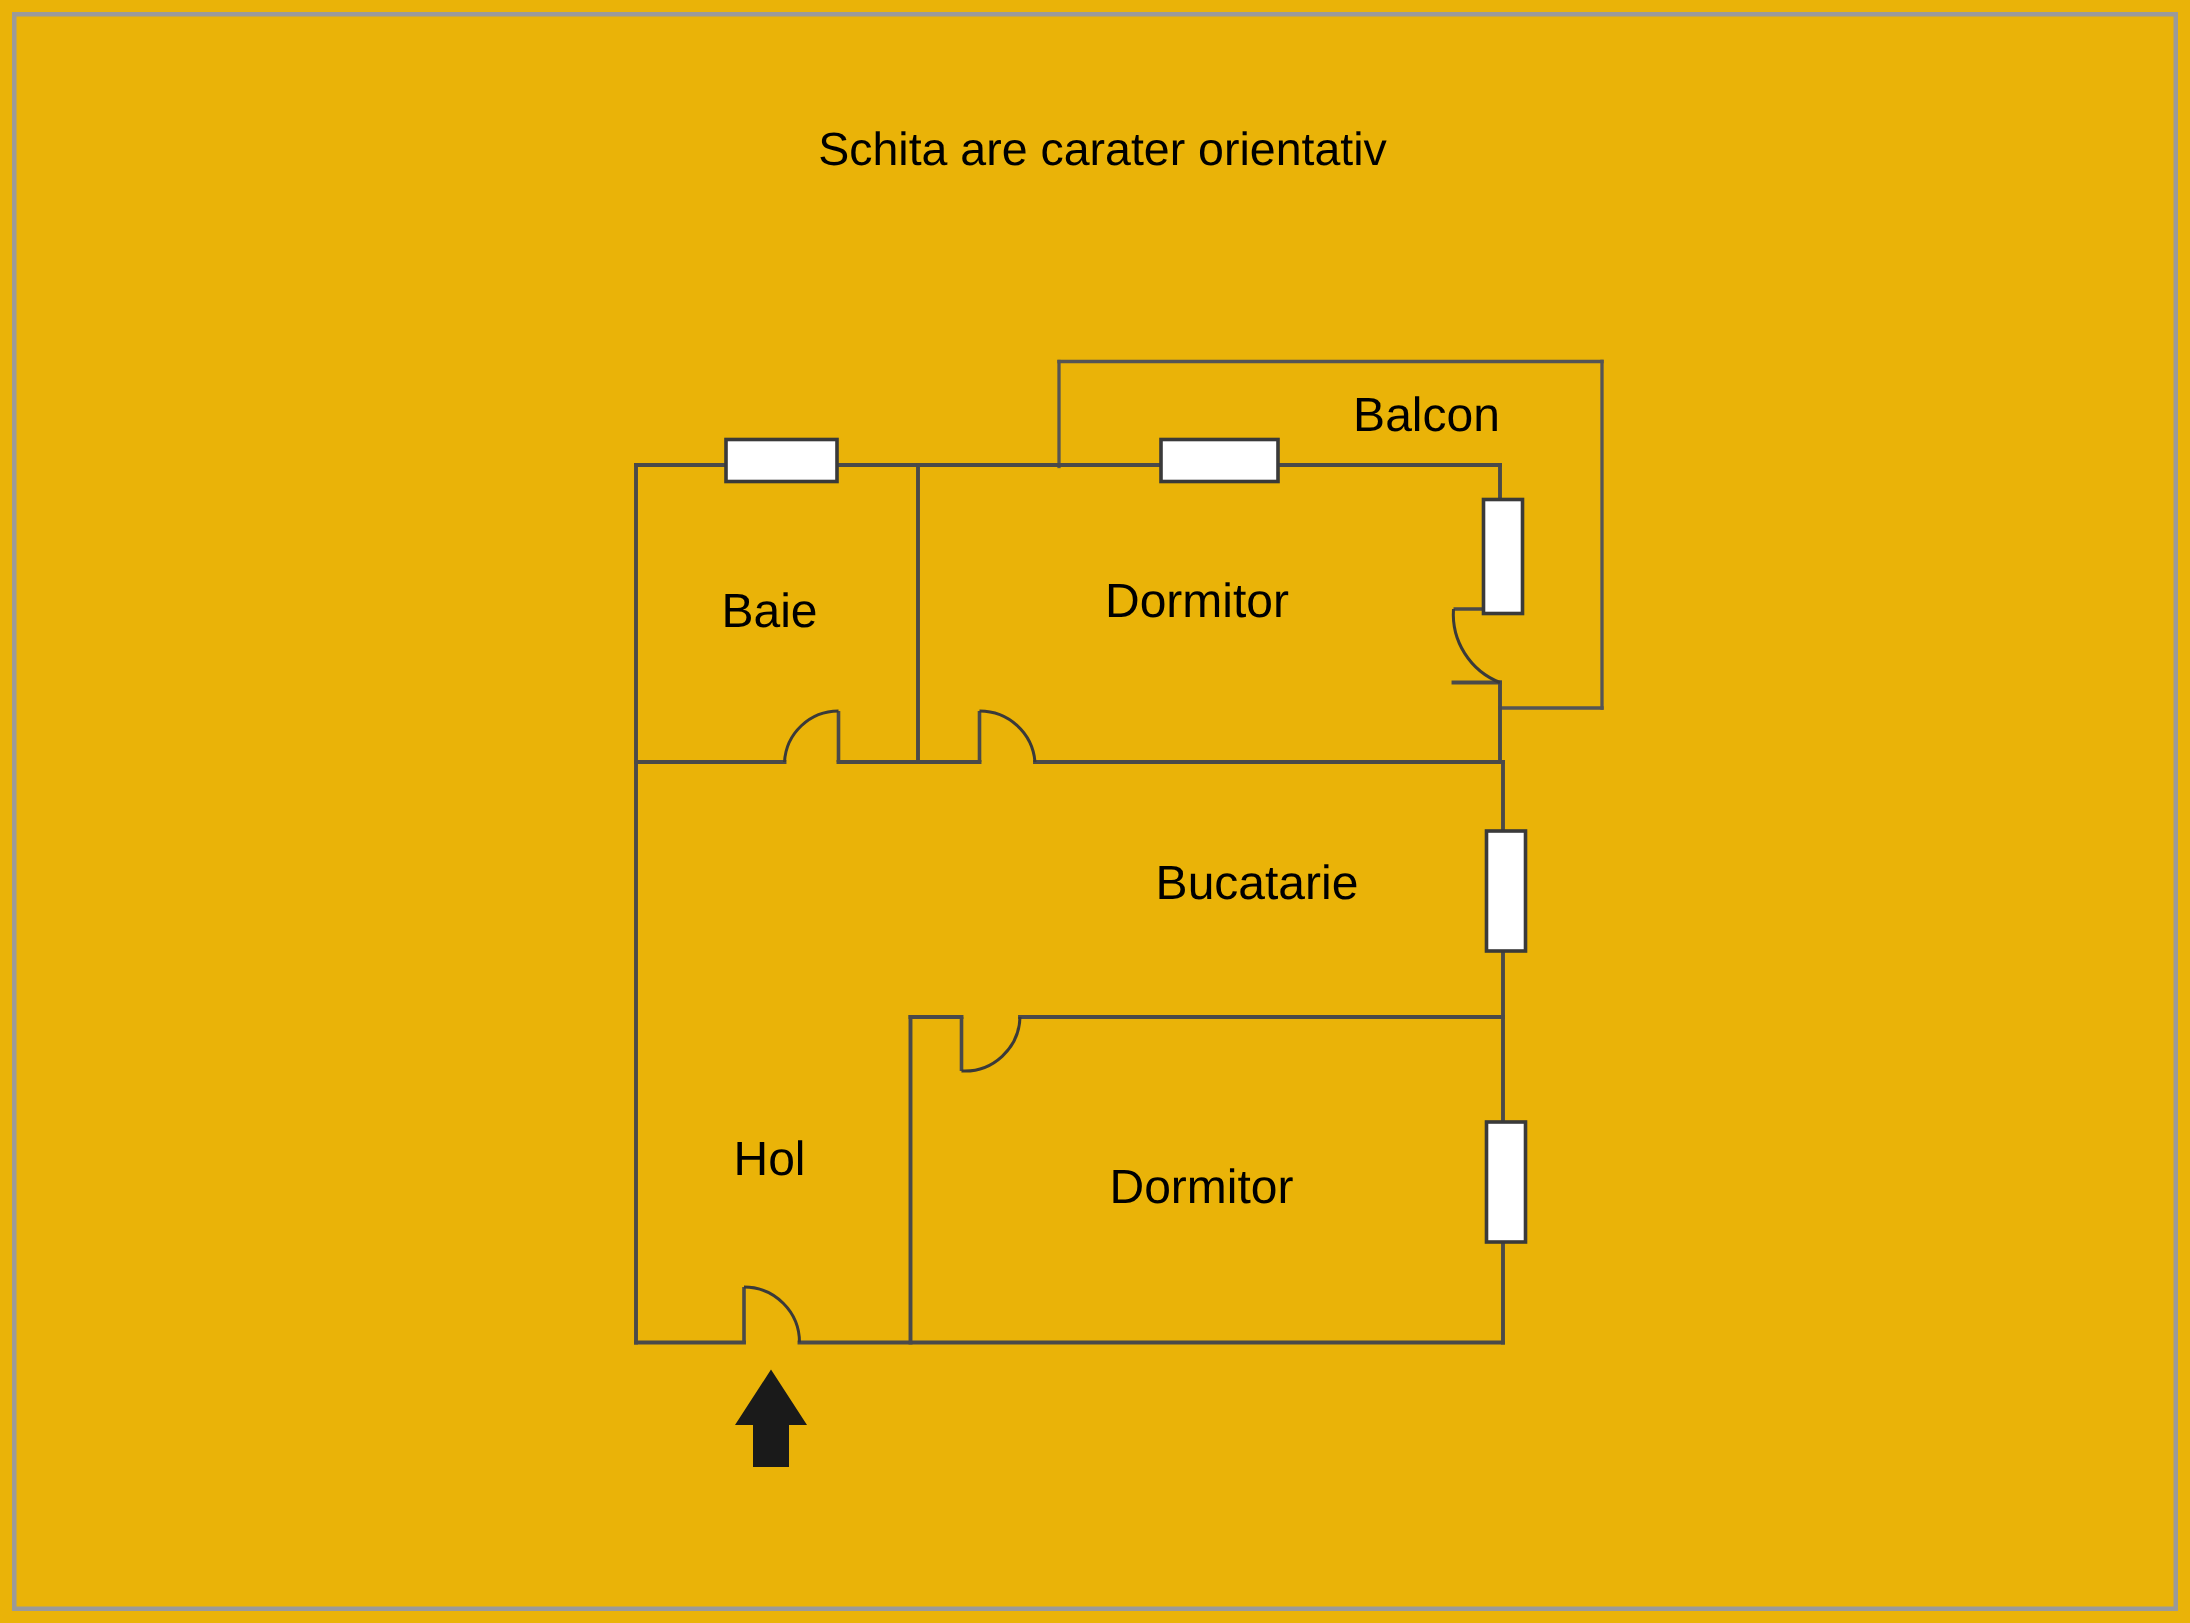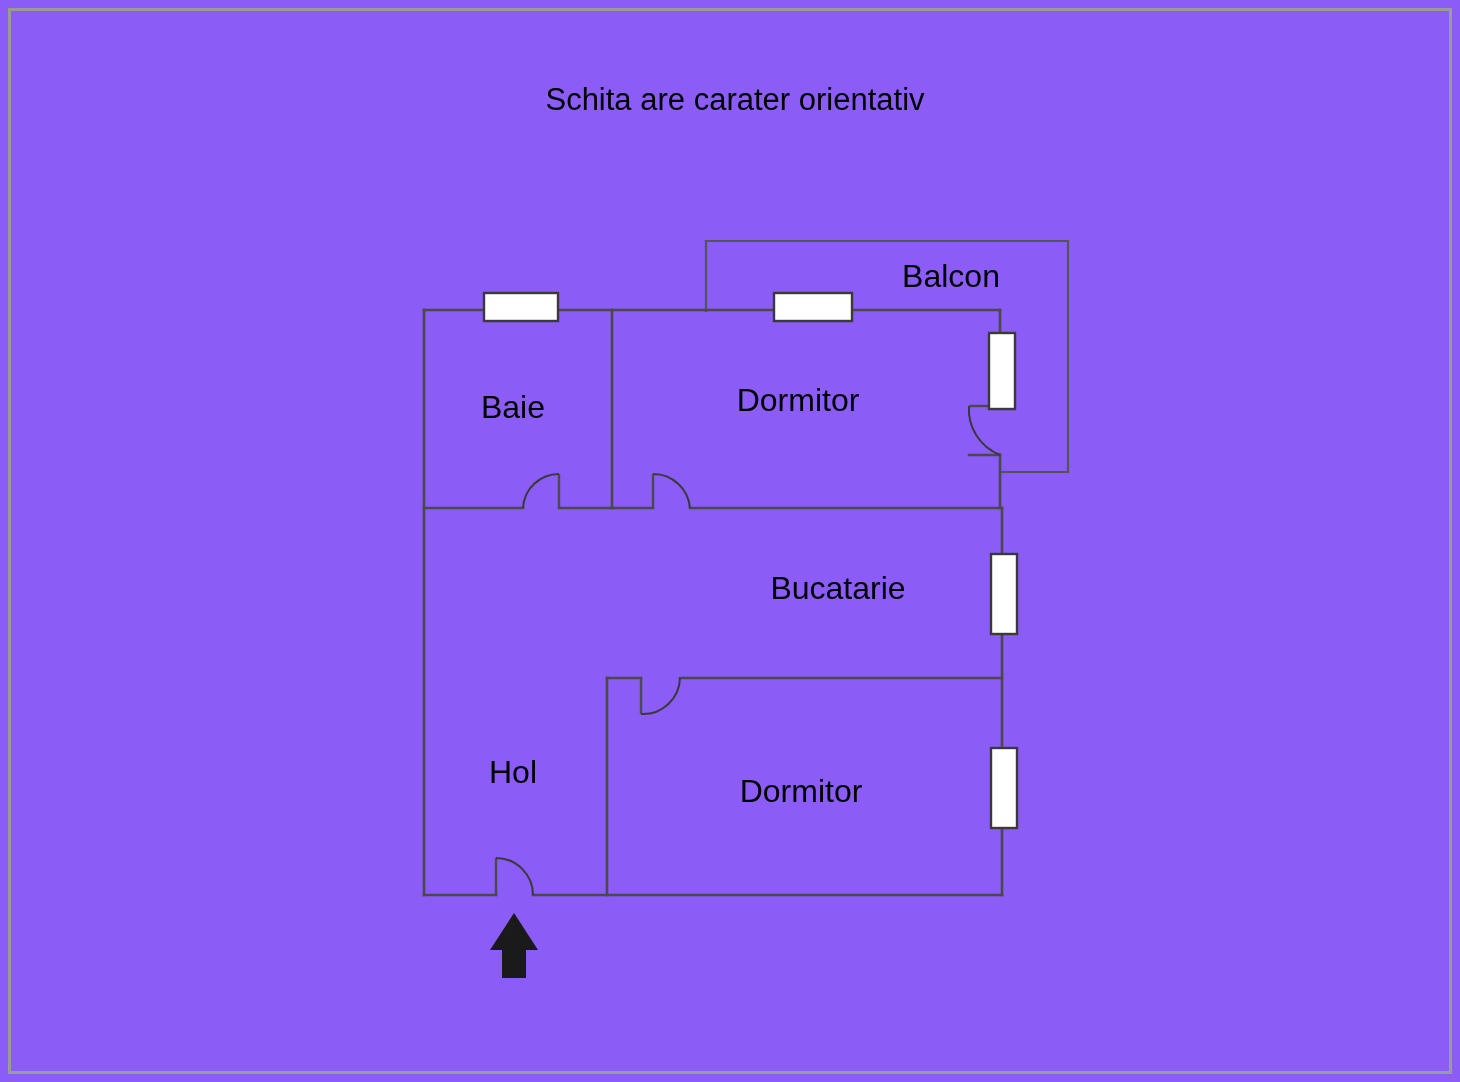--- a/index.html
+++ b/index.html
@@ -7,21 +7,21 @@
     padding: 0;
     background: #ffffff;
   }
   body {
     font-family: "Liberation Sans", sans-serif;
   }
   #page {
     position: relative;
     width: 1460px;
     height: 1082px;
-    background: #8b5cf6;
+    background: #eab308;
     overflow: hidden;
   }
   
   #frame {
     position: absolute;
     left: 8px;
     top: 8px;
     width: 1444px;
     height: 1066px;
     border: 3px solid #9a9a9a;

